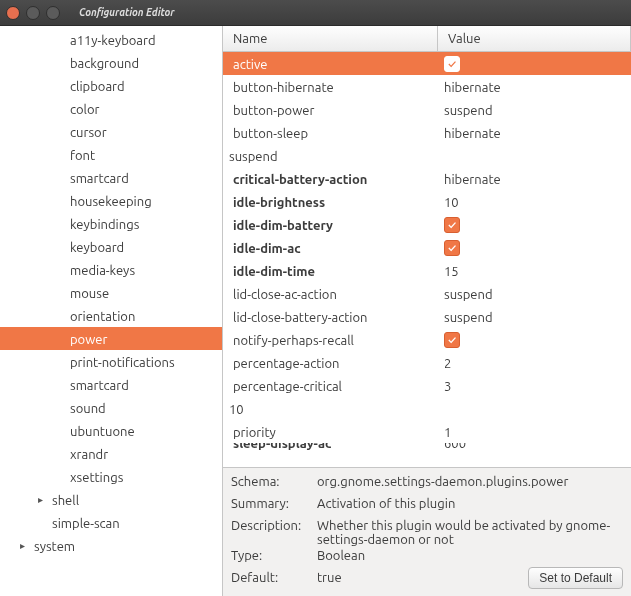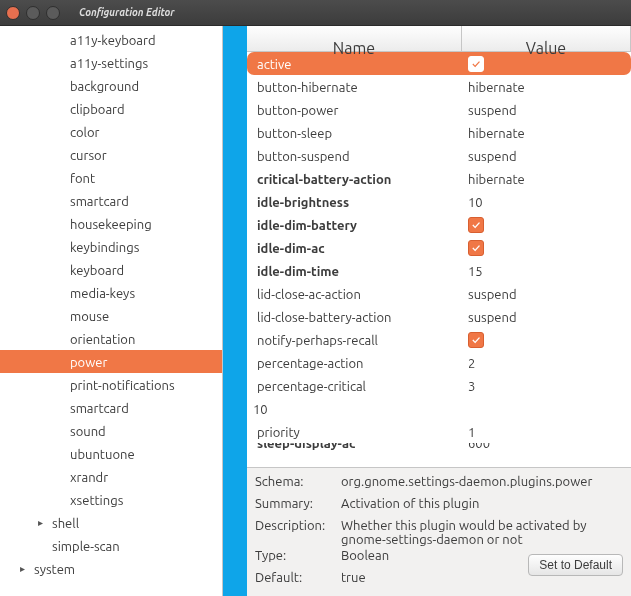--- a/index.html
+++ b/index.html
@@ -33,21 +33,20 @@
     color: #ddd;
     font-weight: bold;
     font-size: 10px;
     margin-left: 13px;
     font-style: italic;
   }
   .content {
     display: flex;
     height: calc(596px - 26px);
     background: #0ea5e9;
-    gap: 24px;
   }
   .sidebar {
     width: 223px;
     border-right: 1px solid #c6c6c6;
     background: #fff;
     overflow-y: hidden;
     padding-top: 2px;
   }
   .tree-item {
     display: flex;
@@ -83,36 +82,34 @@
     overflow: hidden;
     position: relative;
   }
   .table-header {
     display: flex;
     height: 26px;
     border-bottom: 1px solid #c6c6c6;
     background: linear-gradient(#fefefe, #ececec);
   }
   .table-header .th {
-    padding: 13px 10px;
-    font-size: 16px;
+    padding: 5px 10px;
+    font-size: 13px;
     color: #3c3c3c;
     border-right: 1px solid #c6c6c6;
-    text-align: center;
   }
   .th.name { width: 215px; }
   .th.value { flex: 1; }
   .table-body {
     overflow: hidden;
   }
   .row {
     display: flex;
     height: 23px;
     align-items: center;
-    border-radius: 7px;
   }
   .row.selected {
     background: #f07746;
     color: #fff;
   }
   .cell-name {
     width: 215px;
     padding-left: 10px;
   }
   .cell-value {
@@ -163,21 +160,21 @@
     width: 86px;
     color: #3c3c3c;
   }
   .details-value {
     flex: 1;
     color: #3c3c3c;
   }
   .set-default-btn {
     position: absolute;
     right: 8px;
-    bottom: 20px;
+    bottom: 7px;
     padding: 3px 10px;
     background: linear-gradient(#fefefe, #e6e6e6);
     border: 1px solid #b8b8b8;
     border-radius: 4px;
     font-size: 12px;
     color: #3c3c3c;
     cursor: pointer;
   }
 </style>
 </head>
@@ -192,24 +189,20 @@
 
 <div class="content">
 
   <div class="sidebar" id="sidebar">
       <div class="tree-item depth-2">
         <span class="tree-arrow"></span>
         <span>a11y-keyboard</span>
       </div>
       <div class="tree-item depth-2">
         <span class="tree-arrow"></span>
-        <span>a11y-settings</span>
-      </div>
-      <div class="tree-item depth-2">
-        <span class="tree-arrow"></span>
         <span>background</span>
       </div>
       <div class="tree-item depth-2">
         <span class="tree-arrow"></span>
         <span>clipboard</span>
       </div>
       <div class="tree-item depth-2">
         <span class="tree-arrow"></span>
         <span>color</span>
       </div>
@@ -308,21 +301,20 @@
           </div>
           <div class="row">
             <div class="cell-name">button-power</div>
             <div class="cell-value">suspend</div>
           </div>
           <div class="row">
             <div class="cell-name">button-sleep</div>
             <div class="cell-value">hibernate</div>
           </div>
           <div class="row">
-            <div class="cell-name">button-suspend</div>
             <div class="cell-value">suspend</div>
           </div>
           <div class="row bold">
             <div class="cell-name">critical-battery-action</div>
             <div class="cell-value">hibernate</div>
           </div>
           <div class="row bold">
             <div class="cell-name">idle-brightness</div>
             <div class="cell-value">10</div>
           </div>

